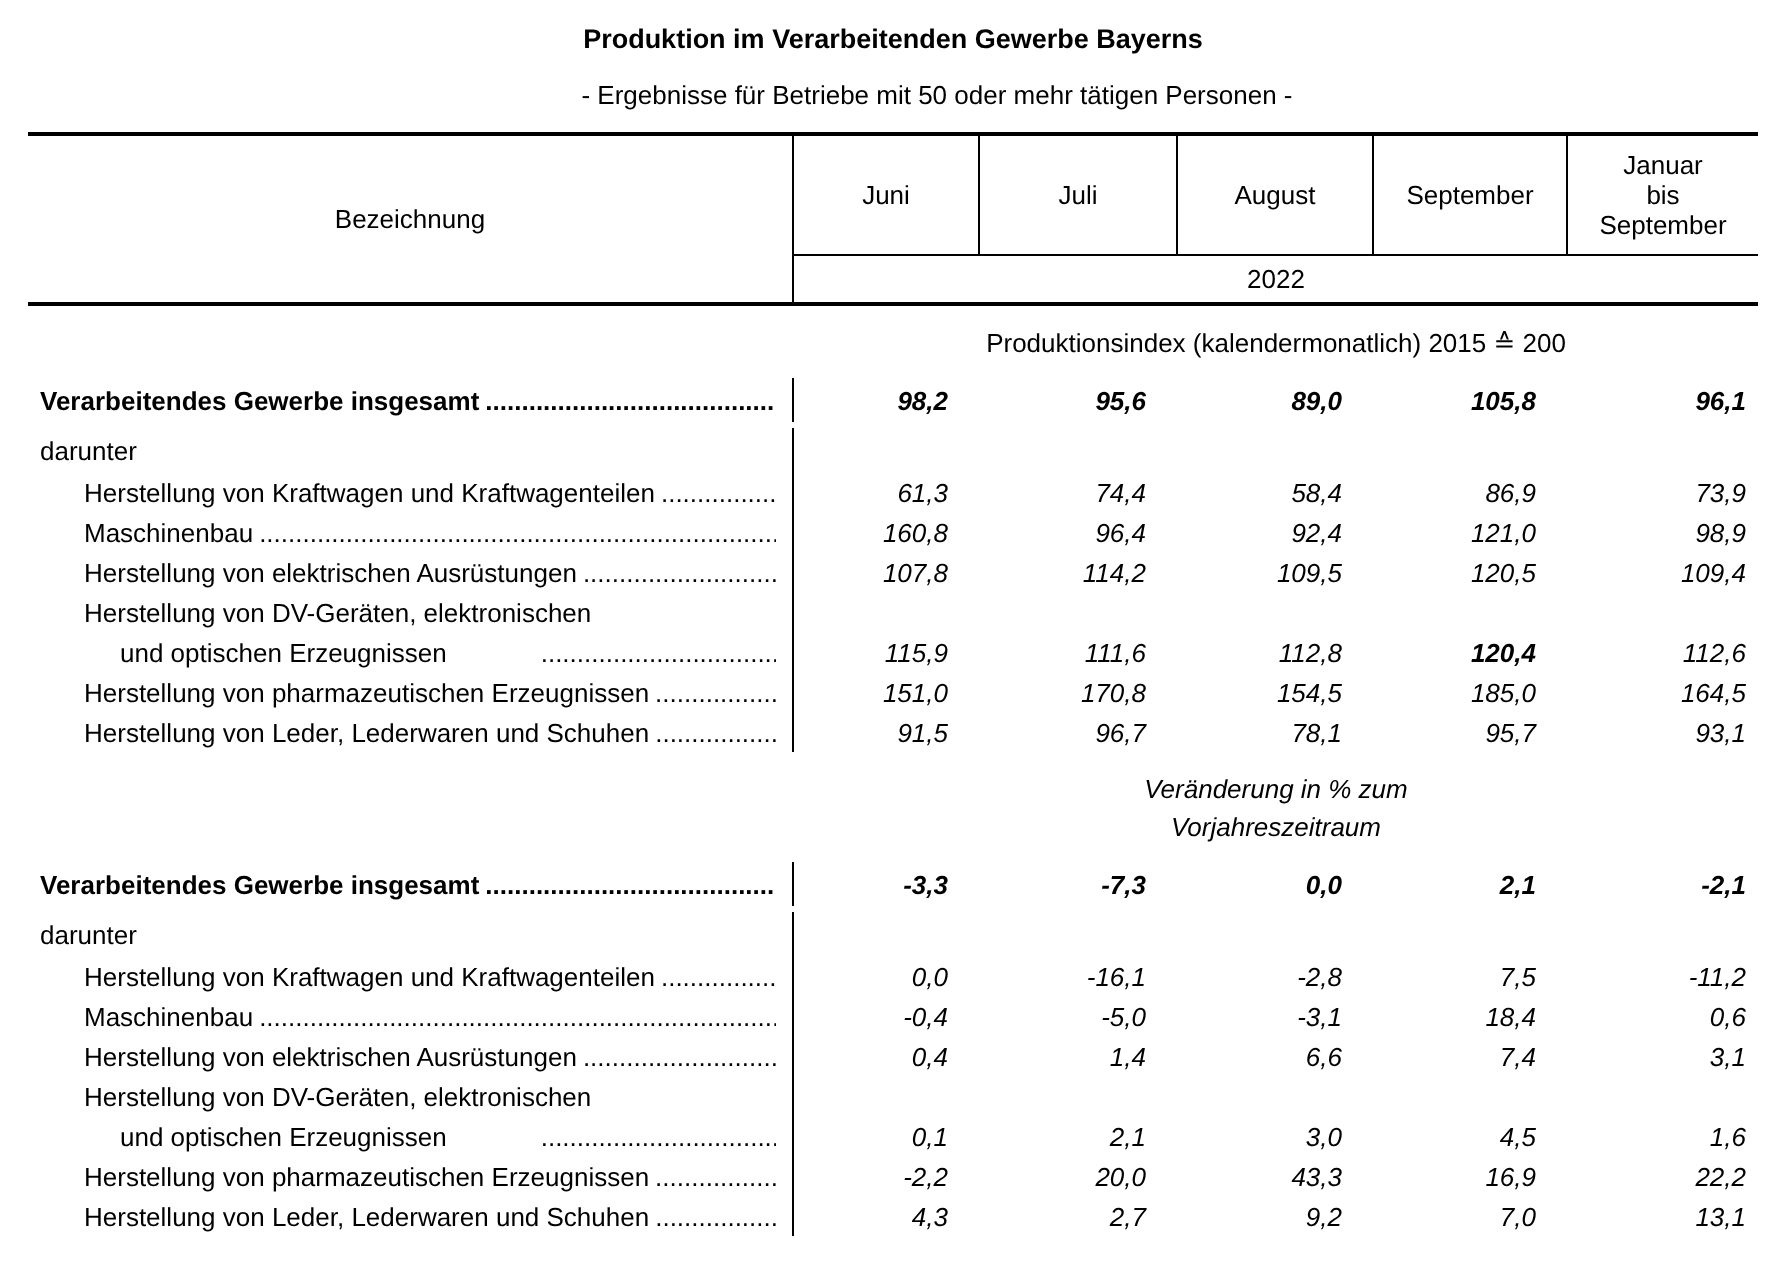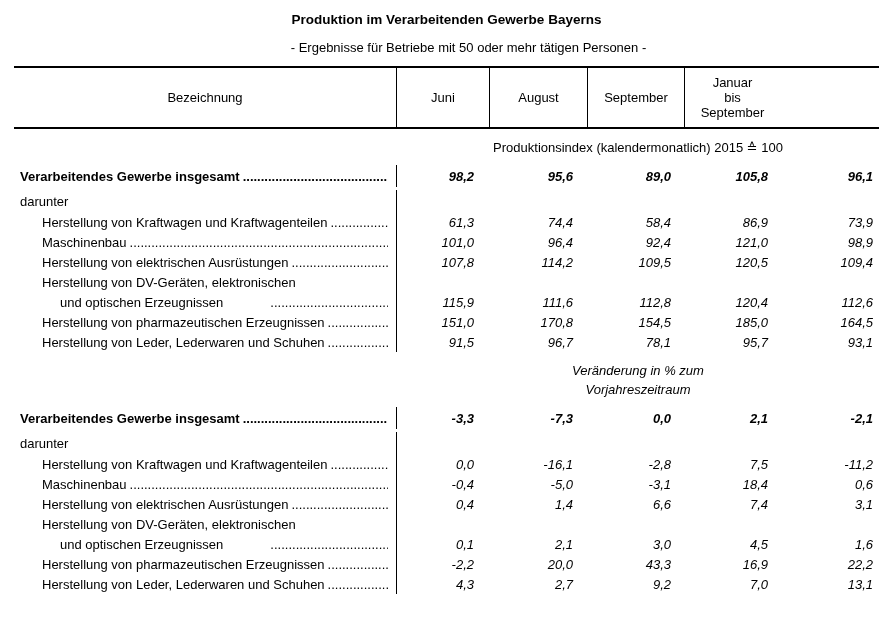--- a/index.html
+++ b/index.html
@@ -93,31 +93,35 @@
 
   <div class="table-wrap">
 
     <div class="thead">
       <div class="bezeichnung-cell">
         <span>Bezeichnung</span>
       </div>
       <div class="months-area">
         <div class="months-row" id="months-row">
             <div class="month-cell" style="width: 93px;">Juni</div>
+            <div class="month-cell" style="width: 99px;">Juli</div>
             <div class="month-cell" style="width: 98px;">August</div>
             <div class="month-cell" style="width: 97px;">September</div>
             <div class="month-cell" style="width: 95px;">Januar
 bis
 September</div>
           </div>
+        <div class="year-row">
+          <span>2022</span>
+        </div>
       </div>
     </div>
 
     <div id="table-body">
-        <div class="section-heading" style="white-space: pre-line;">Produktionsindex (kalendermonatlich) 2015 ≙ 100</div>
+        <div class="section-heading" style="white-space: pre-line;">Produktionsindex (kalendermonatlich) 2015 ≙ 200</div>
         <div class="trow indent-0 bold first">
           <div class="label-cell">
             <span class="lbl">Verarbeitendes Gewerbe insgesamt</span>
             <span class="dots">....................................................................................................................................................................</span>
           </div>
           <div class="val" style="width: 93px;">98,2</div>
           <div class="val" style="width: 99px;">95,6</div>
           <div class="val" style="width: 98px;">89,0</div>
           <div class="val" style="width: 97px;">105,8</div>
           <div class="val" style="width: 95px;">96,1</div>
@@ -141,21 +145,21 @@
           <div class="val" style="width: 99px;">74,4</div>
           <div class="val" style="width: 98px;">58,4</div>
           <div class="val" style="width: 97px;">86,9</div>
           <div class="val" style="width: 95px;">73,9</div>
         </div>
         <div class="trow indent-1">
           <div class="label-cell">
             <span class="lbl">Maschinenbau</span>
             <span class="dots">....................................................................................................................................................................</span>
           </div>
-          <div class="val" style="width: 93px;">101,0</div>
+          <div class="val" style="width: 93px;">160,8</div>
           <div class="val" style="width: 99px;">96,4</div>
           <div class="val" style="width: 98px;">92,4</div>
           <div class="val" style="width: 97px;">121,0</div>
           <div class="val" style="width: 95px;">98,9</div>
         </div>
         <div class="trow indent-1">
           <div class="label-cell">
             <span class="lbl">Herstellung von elektrischen Ausrüstungen</span>
             <span class="dots">....................................................................................................................................................................</span>
           </div>
@@ -176,21 +180,21 @@
           <div class="val" style="width: 95px;"></div>
         </div>
         <div class="trow indent-2">
           <div class="label-cell">
             <span class="lbl">und optischen Erzeugnissen</span>
             <span class="dots">....................................................................................................................................................................</span>
           </div>
           <div class="val" style="width: 93px;">115,9</div>
           <div class="val" style="width: 99px;">111,6</div>
           <div class="val" style="width: 98px;">112,8</div>
-          <div class="val" style="width: 97px;">120,4</div>
+          <div class="val" style="width: 97px; font-weight: bold;">120,4</div>
           <div class="val" style="width: 95px;">112,6</div>
         </div>
         <div class="trow indent-1">
           <div class="label-cell">
             <span class="lbl">Herstellung von pharmazeutischen Erzeugnissen</span>
             <span class="dots">....................................................................................................................................................................</span>
           </div>
           <div class="val" style="width: 93px;">151,0</div>
           <div class="val" style="width: 99px;">170,8</div>
           <div class="val" style="width: 98px;">154,5</div>

